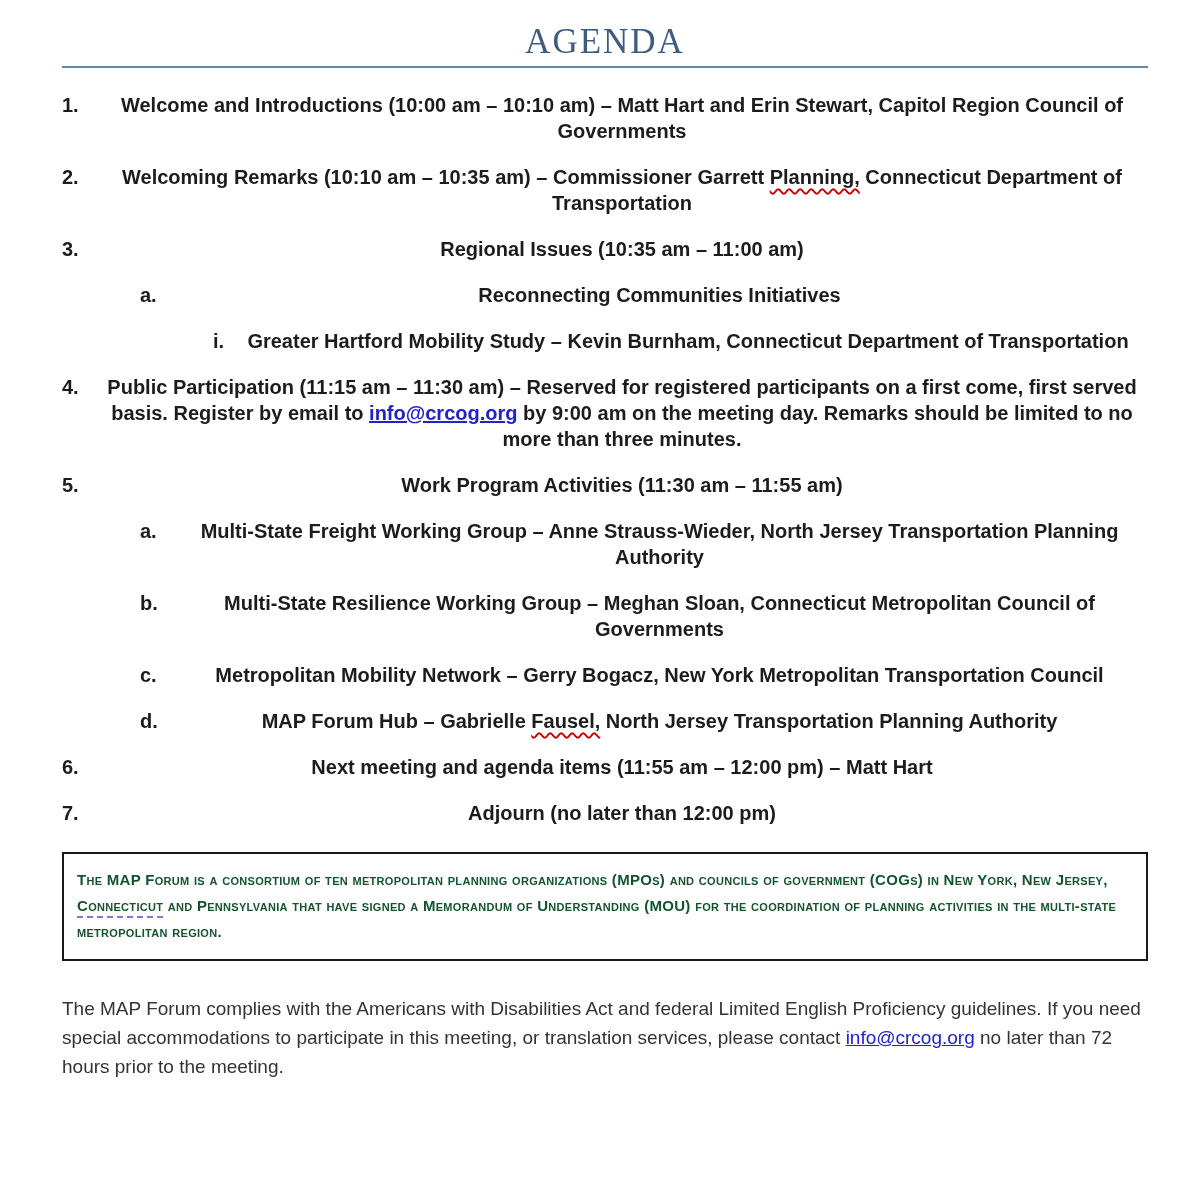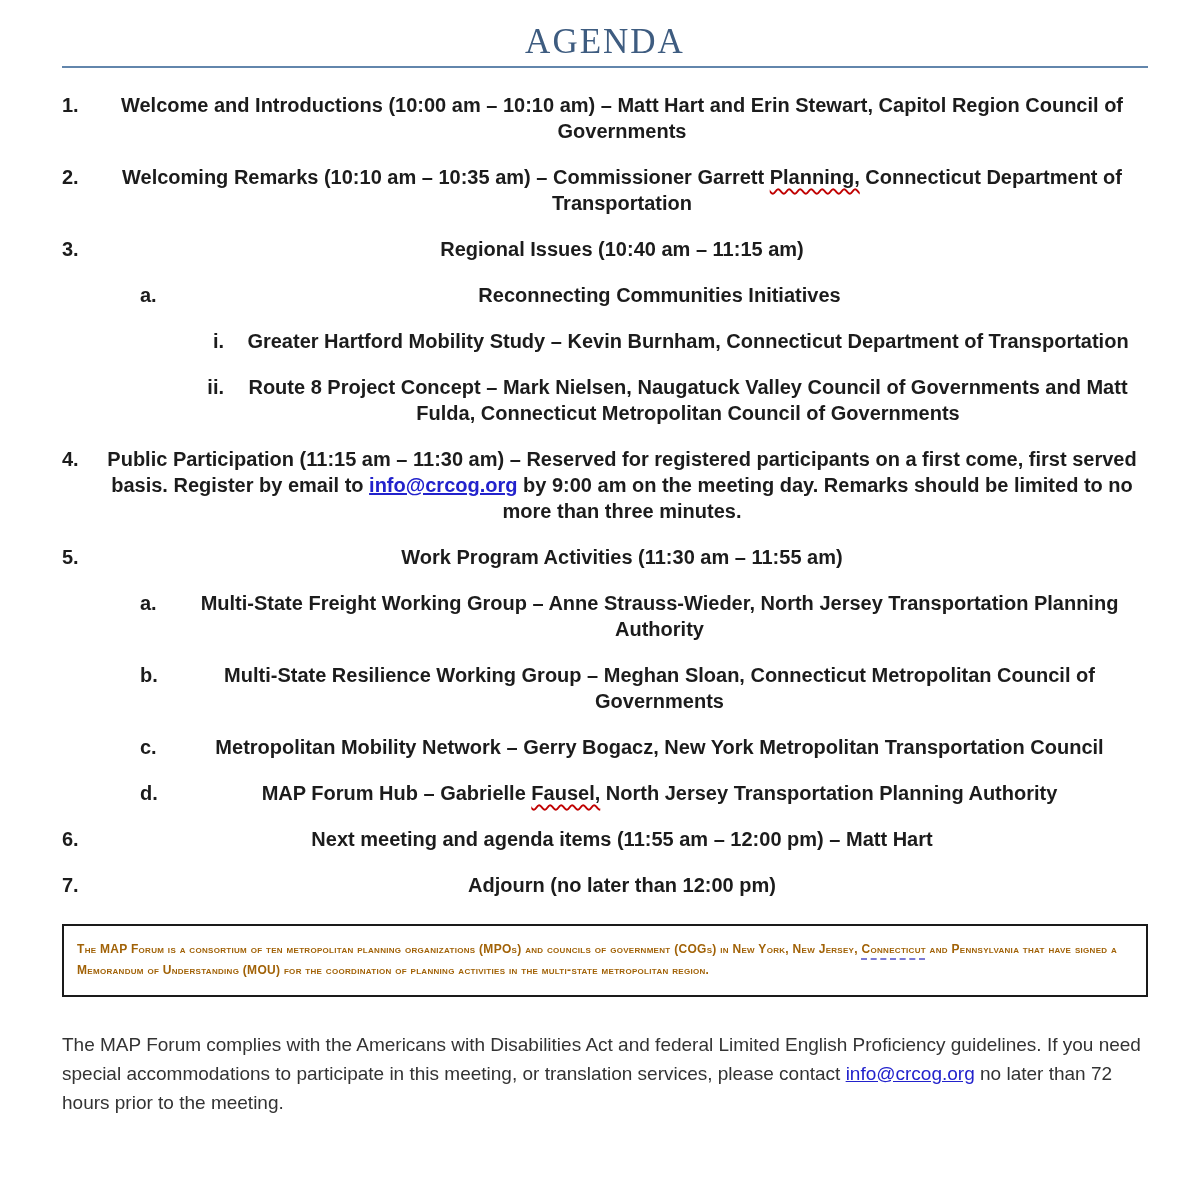--- a/index.html
+++ b/index.html
@@ -67,26 +67,26 @@
   }
   a.email{
     color:var(--link-blue);
     text-decoration:underline;
     cursor:pointer;
   }
   .note-box{
     border:2px solid #1a1a1a;
     margin-top:26px;
     padding:13px 11px 14px 13px;
-    font-size:12px;
+    font-size:15px;
     font-weight:bold;
     font-variant:small-caps;
     letter-spacing:0.3px;
     line-height:1.74;
-    color:#a16207;
+    color:#14532d;
   }
   .footer-note{
     margin-top:34px;
     font-size:19px;
     font-weight:normal;
     line-height:1.52;
     color:var(--footer-gray);
   }
 </style>
 </head>
@@ -102,37 +102,33 @@
     <span class="txt">Welcome and Introductions (10:00 am – 10:10 am) – Matt Hart and Erin Stewart, Capitol Region Council of Governments</span>
   </div>
 
   <div class="item lvl1">
     <span class="num">2.</span>
     <span class="txt"><span>Welcoming Remarks (10:10 am – 10:35 am) – Commissioner Garrett </span><span class="spell">Planning,</span><span> Connecticut Department of Transportation</span></span>
   </div>
 
   <div class="item lvl1">
     <span class="num">3.</span>
-    <span class="txt">Regional Issues (10:40 am – 11:15 am)</span>
+    <span class="txt">Regional Issues (10:35 am – 11:00 am)</span>
   </div>
 
   <div class="item lvl2">
     <span class="num">a.</span>
     <span class="txt">Reconnecting Communities Initiatives</span>
   </div>
 
   <div class="item lvl3">
     <span class="num">i.</span>
     <span class="txt">Greater Hartford Mobility Study – Kevin Burnham, Connecticut Department of Transportation</span>
   </div>
 
-  <div class="item lvl3">
-    <span class="num">ii.</span>
-    <span class="txt">Route 8 Project Concept – Mark Nielsen, Naugatuck Valley Council of Governments and Matt Fulda, Connecticut Metropolitan Council of Governments</span>
-  </div>
 
   <div class="item lvl1">
     <span class="num">4.</span>
     <span class="txt"><span>Public Participation (11:15 am – 11:30 am) – Reserved for registered participants on a first come, first served basis. Register by email to </span><a class="email">info@crcog.org</a><span> by 9:00 am on the meeting day. Remarks should be limited to no more than three minutes.</span></span>
   </div>
 
   <div class="item lvl1">
     <span class="num">5.</span>
     <span class="txt">Work Program Activities (11:30 am – 11:55 am)</span>
   </div>

